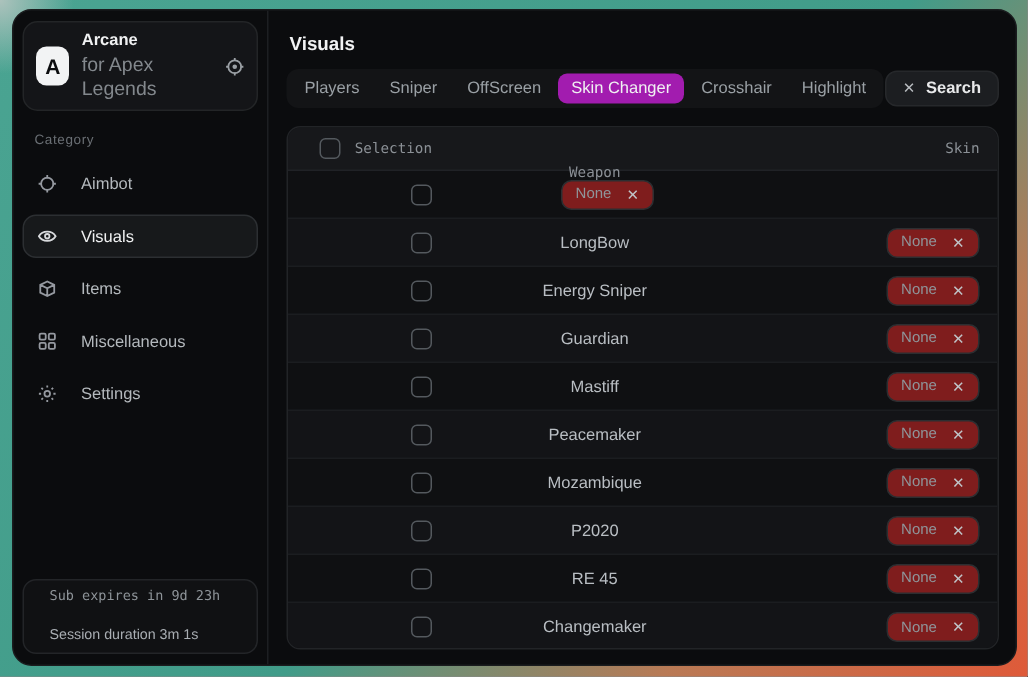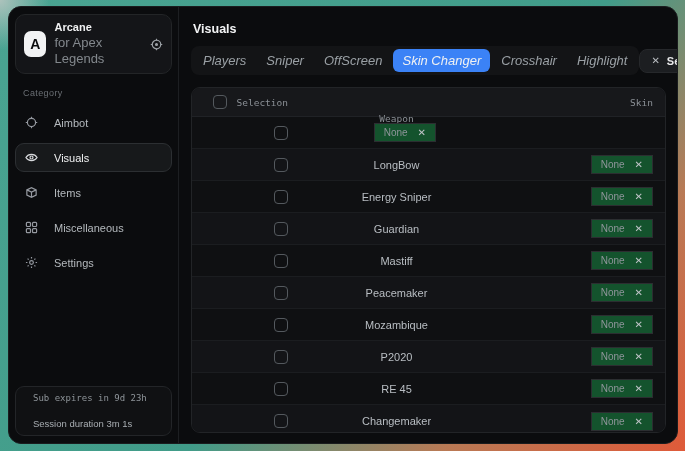--- a/index.html
+++ b/index.html
@@ -34,42 +34,42 @@
   .side-item.active .icn{ color:#d8dadd; }
   .side-footer{ margin-top:auto; border:1px solid #232528; background:#101113;
     border-radius:9px; padding:6px 17px; }
   .side-footer .l1{ font-family:"DejaVu Sans Mono", monospace; font-size:9px; color:#8e9499; }
   .side-footer .l2{ font-size:9.5px; color:#a9aeb3; margin-top:15px; }
   
   .main{ flex:1; display:flex; flex-direction:column; padding:10px 11px 10px 12px; min-width:0; }
   .main-title{ font-size:12.5px; font-weight:bold; color:#f2f3f4; margin:5px 2px 10px; }
   .toolbar{ display:flex; align-items:center; margin-bottom:12px; }
   .tabs{ display:flex; align-items:center; background:#131416; border-radius:8px; padding:3px; gap:2px; }
-  .tab{ font-size:13px; color:#9aa0a5; padding:4px 9px; border-radius:6px; white-space:nowrap; cursor:default;font-style:italic; }
-  .tab.active{ background:#3b82f6; color:#f0f1f2; }
+  .tab{ font-size:11px; color:#9aa0a5; padding:4px 9px; border-radius:6px; white-space:nowrap; cursor:default; }
+  .tab.active{ background:#a21caf; color:#f0f1f2; }
   .search-btn{ margin-left:auto; display:flex; align-items:center; gap:7px;
     background:#1c1e21; border:1px solid #26282b; border-radius:8px; padding:5px 11px;
     color:#e8e9ea; font-size:11px; font-weight:bold; cursor:default; }
   .search-btn .glyph{ color:#b9bdc1; font-size:10px; font-weight:normal; }
   
   .table{ border:1px solid #222427; border-radius:9px; overflow:hidden; background:#0f1012; }
   .thead{ display:flex; align-items:center; height:29px; background:#17181b;
     font-family:"DejaVu Sans Mono", monospace; font-size:9.5px; color:#8b9096;
     border-bottom:1px solid #202226; }
   .trow{ display:flex; align-items:center; height:32px; border-bottom:1px solid #1b1d20; }
   .trow:last-child{ border-bottom:none; }
   .trow:nth-child(even){ background:#131417; }
   .cell-sel{ flex:0 0 96px; display:flex; align-items:center; gap:10px; padding-left:12px;justify-content:flex-end; }
   .cell-weapon{ flex:1; text-align:center; font-size:11px; color:#b9bec3; }
   .thead .cell-weapon{ font-size:9.5px; color:#8b9096;margin-top:32px; }
   .cell-skin{ flex:0 0 160px; display:flex; justify-content:flex-end; padding-right:12px; }
   .checkbox{ width:14px; height:14px; border:1.5px solid #54595e; border-radius:4px;
     background:transparent; display:inline-block; cursor:default; }
-  .skin-btn{ display:flex; align-items:center; gap:10px; background:#14532d;
-    border:1px solid #2c2e31; border-radius:0; padding:3px 9px; cursor:default; }
+  .skin-btn{ display:flex; align-items:center; gap:10px; background:#7f1d1d;
+    border:1px solid #2c2e31; border-radius:7px; padding:3px 9px; cursor:default; }
   .skin-btn .val{ font-size:10px; color:#8f959a; }
   .skin-btn .clear{ font-size:10px; color:#c0c4c8; cursor:default; }
   svg{ display:block; }
 </style>
 </head>
 <body>
 
 <div class="window">
 
   <div class="sidebar">

